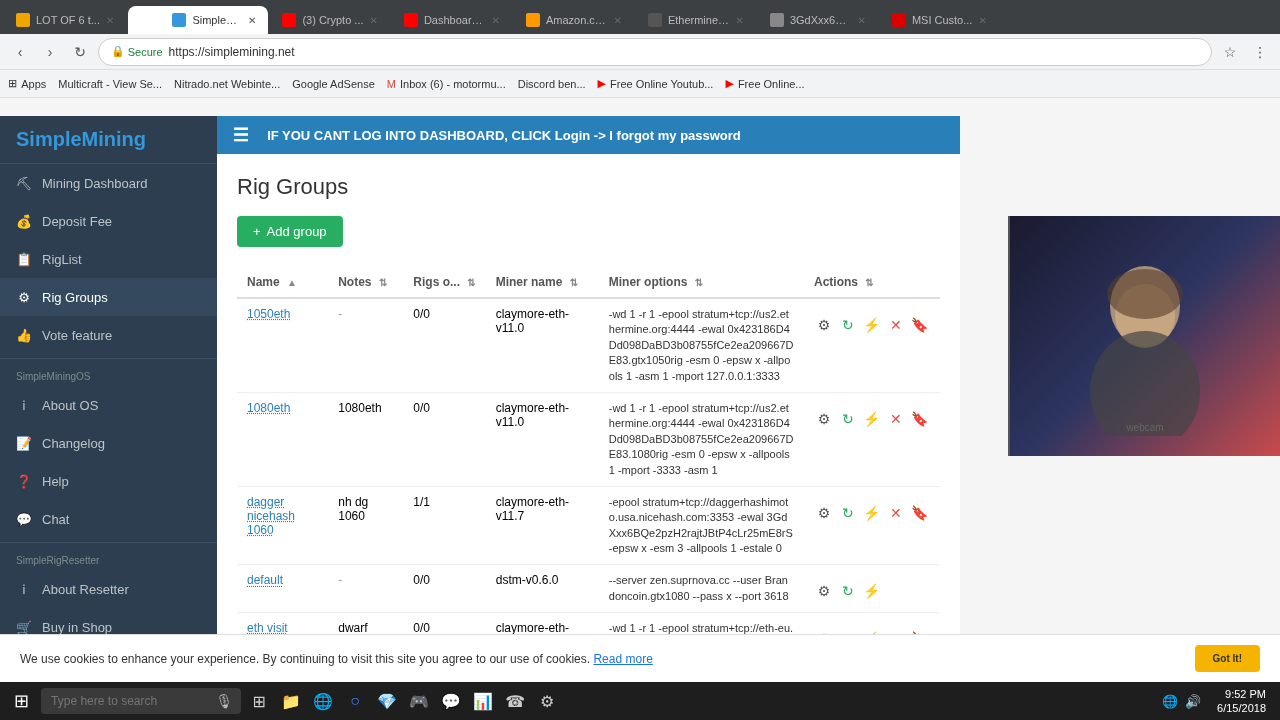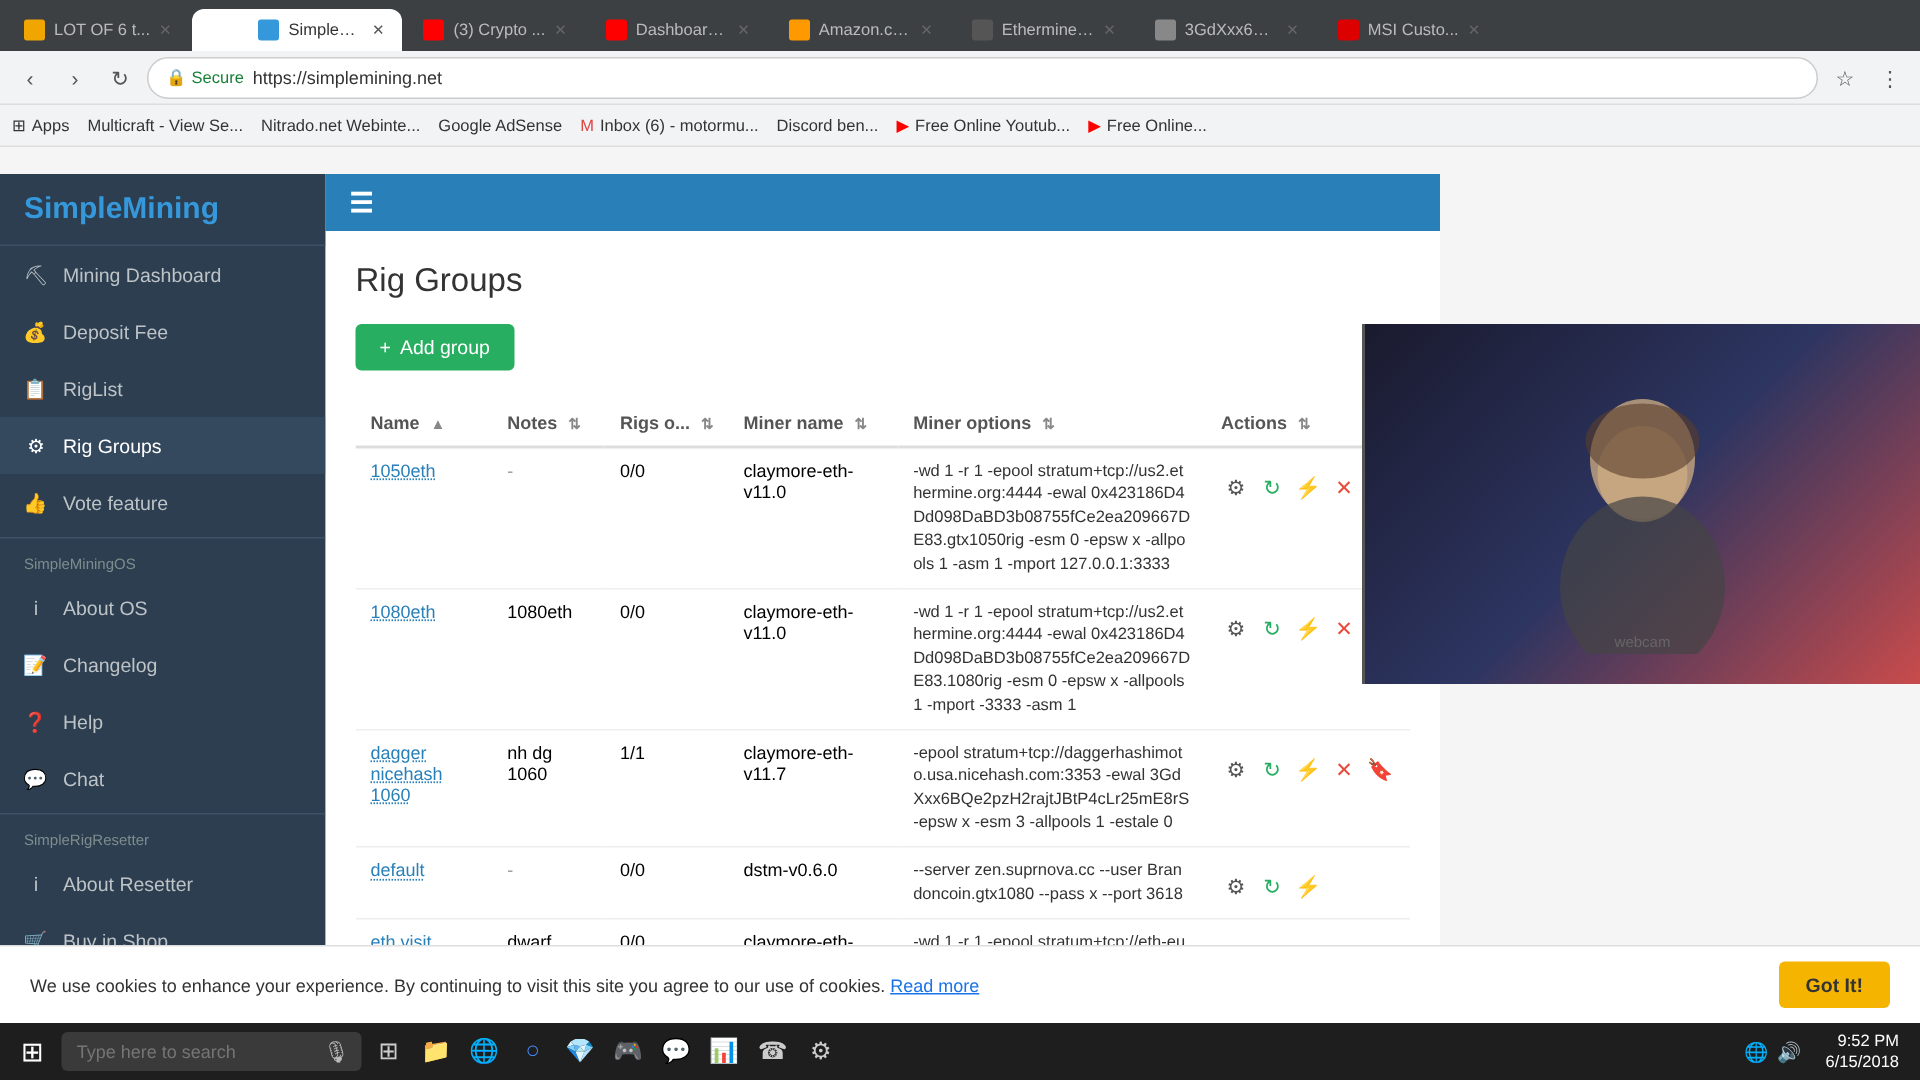--- a/index.html
+++ b/index.html
@@ -12,21 +12,21 @@
     .browser-tab-close { margin-left: auto; color: #666; font-size: 10px; cursor: pointer; flex-shrink: 0; }
     .browser-tabs-row { display: flex; padding: 4px 4px 0; gap: 2px; overflow: hidden; }
     .browser-nav { background: #f1f3f4; height: 36px; display: flex; align-items: center; padding: 0 8px; gap: 6px; border-bottom: 1px solid #ddd; }
     .nav-btn { width: 24px; height: 24px; border-radius: 50%; border: none; background: transparent; cursor: pointer; display: flex; align-items: center; justify-content: center; color: #555; font-size: 14px; }
     .address-bar { flex: 1; background: #fff; border: 1px solid #ccc; border-radius: 20px; height: 28px; display: flex; align-items: center; padding: 0 12px; gap: 6px; font-size: 12px; color: #333; }
     .secure-badge { color: #188038; display: flex; align-items: center; gap: 3px; font-size: 11px; }
     .bookmarks-bar { background: #f1f3f4; height: 28px; display: flex; align-items: center; padding: 0 8px; gap: 12px; border-bottom: 1px solid #ddd; overflow: hidden; }
     .bookmark-item { font-size: 11px; color: #333; white-space: nowrap; display: flex; align-items: center; gap: 4px; cursor: pointer; }
 
     
-    .webcam { position: absolute; right: 0; top: 100px; width: 372px; height: 240px; background: #2a2a2a; border-left: 2px solid #555; overflow: hidden; }
+    .webcam { position: absolute; right: 0; top: 100px; width: 272px; height: 240px; background: #2a2a2a; border-left: 2px solid #555; overflow: hidden; }
     .webcam-placeholder { width: 100%; height: 100%; background: linear-gradient(135deg, #1a1a2e 0%, #2d3561 50%, #c94b4b 100%); display: flex; align-items: center; justify-content: center; }
 
     
     .sidebar { width: 217px; background: #2c3e50; color: #ecf0f1; min-height: 100%; flex-shrink: 0; overflow-y: auto; }
     .sidebar-logo { padding: 12px 16px; font-size: 20px; font-weight: bold; color: #fff; background: #2c3e50; border-bottom: 1px solid #3d5166; }
     .sidebar-logo span { color: #3498db; }
     .sidebar-section-label { padding: 8px 16px 4px; font-size: 10px; color: #7f8c8d; text-transform: none; letter-spacing: 0; }
     .sidebar-item { display: flex; align-items: center; padding: 11px 16px; cursor: pointer; color: #bdc3c7; gap: 10px; font-size: 13px; }
     .sidebar-icon { width: 16px; height: 16px; display: flex; align-items: center; justify-content: center; flex-shrink: 0; }
     .sidebar-divider { height: 1px; background: #3d5166; margin: 4px 0; }
@@ -56,21 +56,21 @@
     .action-icon.gear { color: #555; }
     .action-icon.refresh { color: #27ae60; }
     .action-icon.bolt { color: #f39c12; }
     .action-icon.x { color: #e74c3c; }
     .action-icon.bookmark { color: #555; }
 
     .notes-dash { color: #999; }
 
     
     .cookie-bar { position: fixed; bottom: 38px; left: 0; right: 0; background: #fff; border-top: 1px solid #ddd; padding: 10px 20px; display: flex; align-items: center; justify-content: space-between; font-size: 12px; color: #333; z-index: 100; }
-    .cookie-bar .got-it { background: #f5b400; color: #333; border: none; padding: 8px 18px; border-radius: 4px; cursor: pointer; font-weight: bold; font-size: 13px; }
+    .cookie-bar .got-it { background: #f5b400; color: #333; border: none; padding: 8px 18px; border-radius: 4px; cursor: pointer; font-weight: bold; font-size: 10px; }
     .read-more { color: #1a73e8; text-decoration: underline; cursor: pointer; }
 
     
     .taskbar { position: fixed; bottom: 0; left: 0; right: 0; height: 38px; background: #1e1e1e; display: flex; align-items: center; padding: 0 6px; gap: 4px; z-index: 200; }
     .taskbar-start { background: transparent; border: none; color: #fff; font-size: 18px; padding: 4px 8px; cursor: pointer; }
     .taskbar-search { background: #3a3a3a; border: none; color: #bbb; border-radius: 4px; padding: 4px 30px 4px 10px; width: 200px; font-size: 12px; height: 26px; }
     .taskbar-icon { width: 28px; height: 28px; display: flex; align-items: center; justify-content: center; cursor: pointer; color: #ccc; font-size: 16px; }
     .taskbar-time { color: #fff; font-size: 11px; text-align: right; padding: 0 8px; margin-left: auto; line-height: 1.3; }
     .taskbar-sys-icons { display: flex; align-items: center; gap: 6px; color: #ccc; font-size: 13px; }
   </style>
@@ -219,20 +219,21 @@
     <div class="sidebar-item">
       <span class="sidebar-icon">🛒</span>
       <span>Buy in Shop</span>
     </div>
   </div>
 
   <div style="flex:1; display:flex; flex-direction:column; overflow:hidden; max-width: calc(1280px - 217px - 320px);">
 
     <div class="top-banner">
       <span class="hamburger-btn">☰</span>
+      <span>IF YOU CANT LOG INTO DASHBOARD, CLICK Login -&gt; I forgot my password</span>
     </div>
 
     <div class="content-area">
       <h2 class="page-title">Rig Groups</h2>
 
       <button class="add-group-btn">
         <span>+</span>
         <span>Add group</span>
       </button>
 

